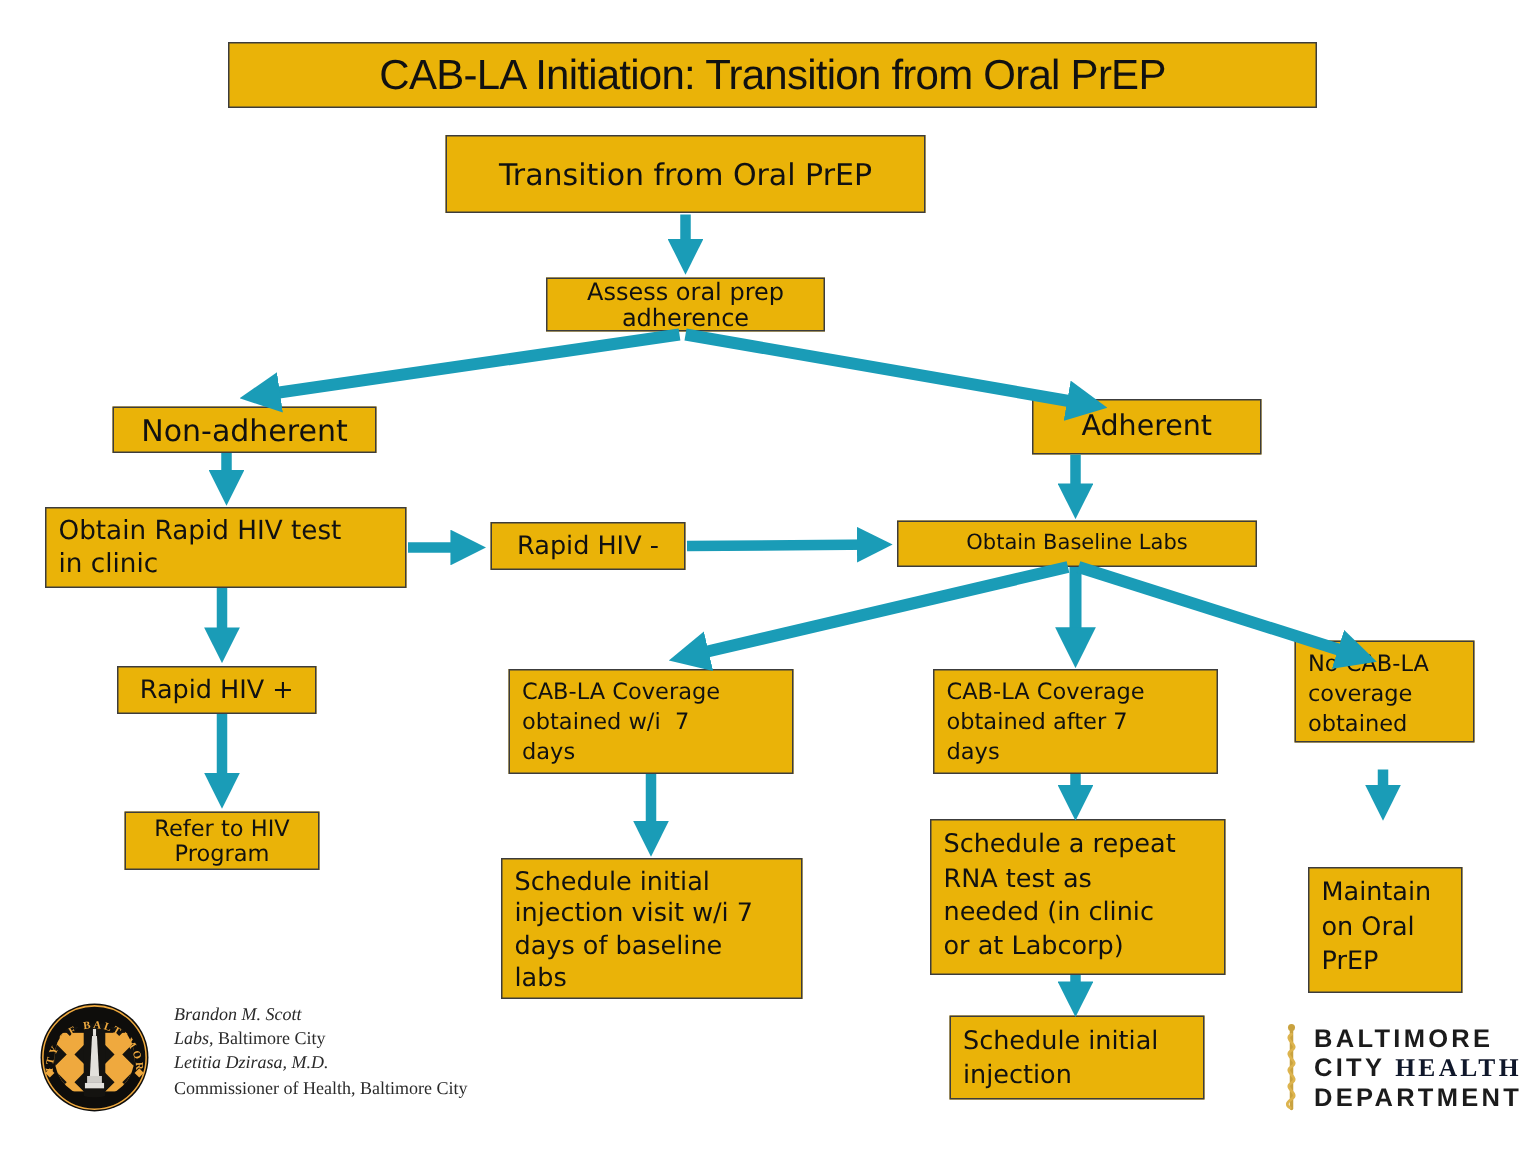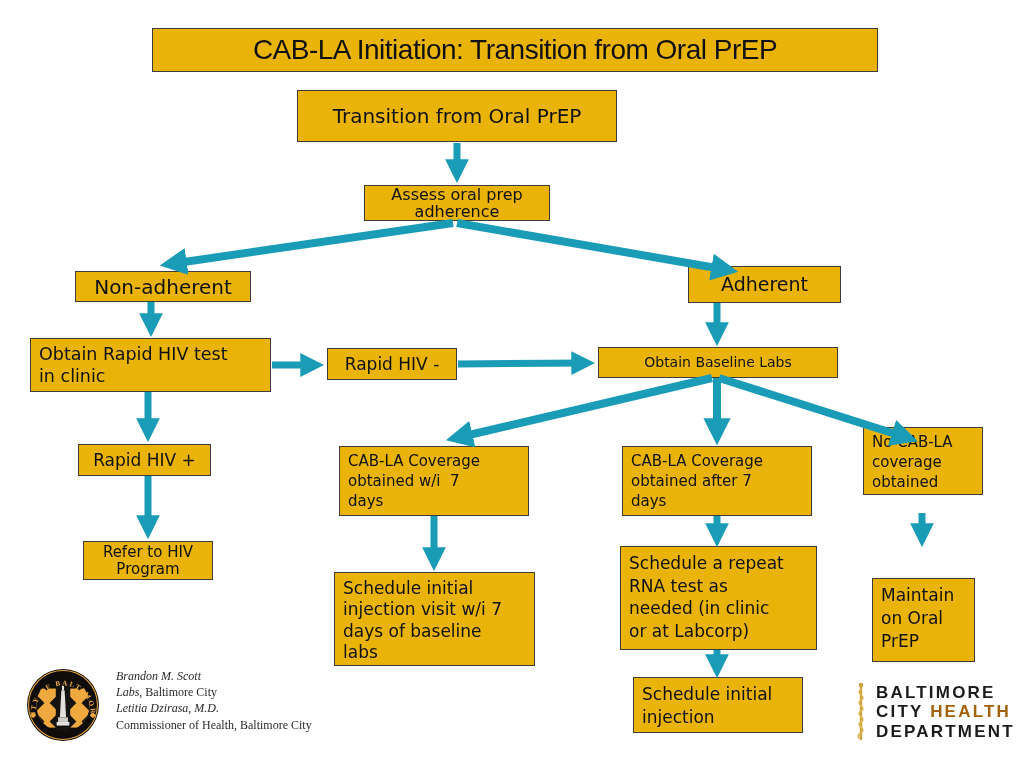--- a/index.html
+++ b/index.html
@@ -24,21 +24,21 @@
   
   #footer-left{position:absolute;left:26px;top:668px;display:flex;align-items:flex-start;}
   #mayor-block{
     margin-left:16px;font-family:"Liberation Serif","DejaVu Serif",serif;
     font-size:12px;line-height:1.35;color:#2a2a2a;
   }
   .it{font-style:italic;}
   #dept-logo{position:absolute;left:852px;top:678px;display:flex;align-items:center;}
   #dept-text{margin-left:6px;font-family:"Liberation Sans",sans-serif;font-weight:700;
     font-size:17px;line-height:1.12;letter-spacing:2.2px;color:#1b1b1b;white-space:nowrap;}
-  .teal-txt{color:#a16207;}
+  .teal-txt{color:#0f172a;font-family:Liberation Serif, serif;}
 </style>
 </head>
 <body>
 
 <div id="slide">
 
   <div class="node center ls" id="title-box">CAB-LA Initiation: Transition from Oral PrEP</div>
 
   <div class="node center" style="left:297px;top:90px;width:320px;height:52px;font-size:20px;">Transition from Oral PrEP</div>
 

